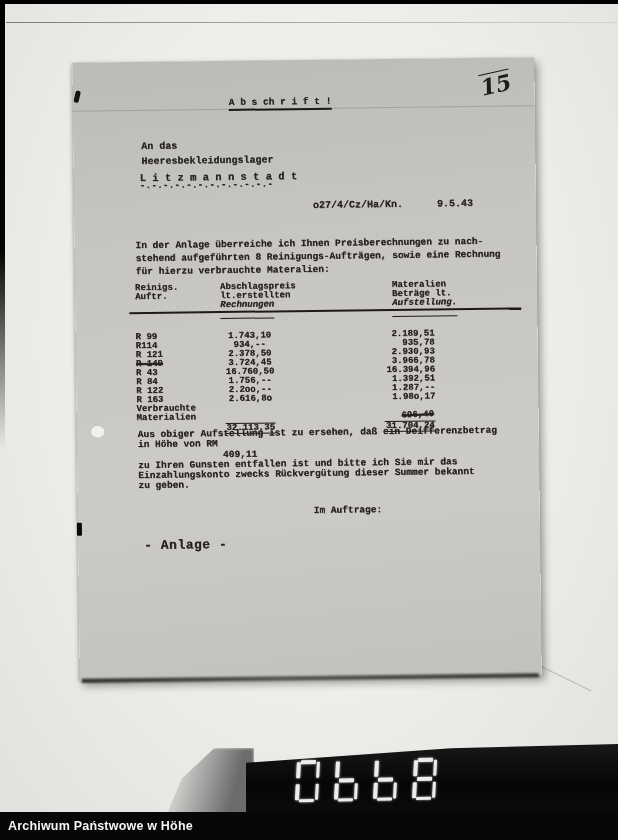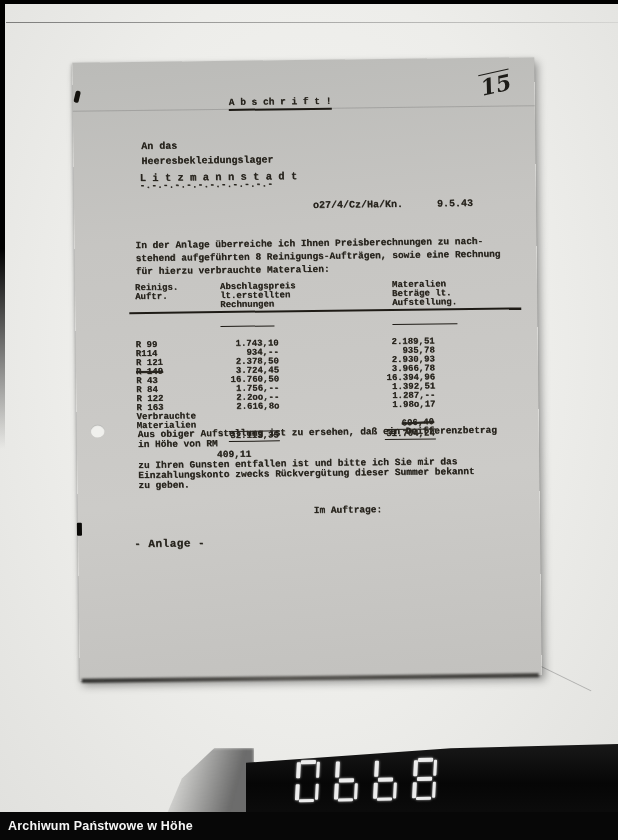--- a/index.html
+++ b/index.html
@@ -45,39 +45,39 @@
   .citydash{left:66px;top:119px;font-size:9px;letter-spacing:.4px;}
   .refline{left:239px;top:140px;font-size:10px;display:flex;gap:34px;}
   .intro{left:61px;top:177px;font-size:9.5px;line-height:13px;width:400px;}
 
   .table{left:60px;top:222px;font-size:9px;line-height:9px;width:340px;}
   .hrow{display:flex;}
   .h1{width:85px;}
   .h2{width:120px;}
   .h3{margin-left:52px;}
   .hline{display:block;}
-  .uline{border-bottom:1.5px solid #1d1a15;display:inline-block;padding-bottom:16px;}
+  .uline{border-bottom:1.5px solid #1d1a15;display:inline-block;padding-bottom:8px;font-style:italic;}
   .hrule{position:absolute;left:-6px;top:28px;width:392px;height:2px;background:#1e1b16;}
   .rows{margin-top:13px;}
   .trow{display:flex;}
   .c1{width:85px;}
-  .c2{width:58px;text-align:right;}
+  .c2{width:58px;text-align:center;}
   .c3{width:156px;text-align:right;}
   .struck{text-decoration:line-through;text-decoration-thickness:1.5px;}
   .crossed{text-decoration:line-through;text-decoration-thickness:2px;display:inline-block;
     transform:rotate(-2deg);margin-right:2px;}
   .totals{margin-top:1px;}
   .total-box{display:inline-block;border-top:1.5px solid #1d1a15;border-bottom:1.5px solid #1d1a15;
     padding:0 1px;}
 
   .body1{left:61px;top:368px;font-size:9.5px;line-height:10px;}
-  .amount{left:140px;top:388px;font-size:9.5px;}
+  .amount{left:146px;top:388px;font-size:9.5px;}
   .body2{left:61px;top:399px;font-size:9.5px;line-height:10px;}
   .signature{left:236px;top:445px;font-size:9.5px;}
-  .enclosure{left:56px;top:476px;font-size:11px;letter-spacing:.5px;}
+  .enclosure{left:66px;top:476px;font-size:13px;letter-spacing:.5px;}
 
   
   .wedge{position:absolute;left:166px;top:744px;width:88px;height:68px;
     background:linear-gradient(105deg, rgba(120,120,120,0) 5%, rgba(85,85,85,.85) 75%);
     clip-path:polygon(55% 0,100% 0,100% 100%,0 100%,18% 45%);filter:blur(1.5px);}
   .device{position:absolute;left:246px;top:740px;width:372px;height:72px;
     background:linear-gradient(#181818,#060606 55%,#0c0c0c);
     clip-path:polygon(0 26%,55% 6%,100% 0,100% 100%,0 100%);}
   .digits{position:absolute;left:50px;top:15px;display:flex;gap:16px;
     transform:skewX(-4deg) rotate(-1deg);}

